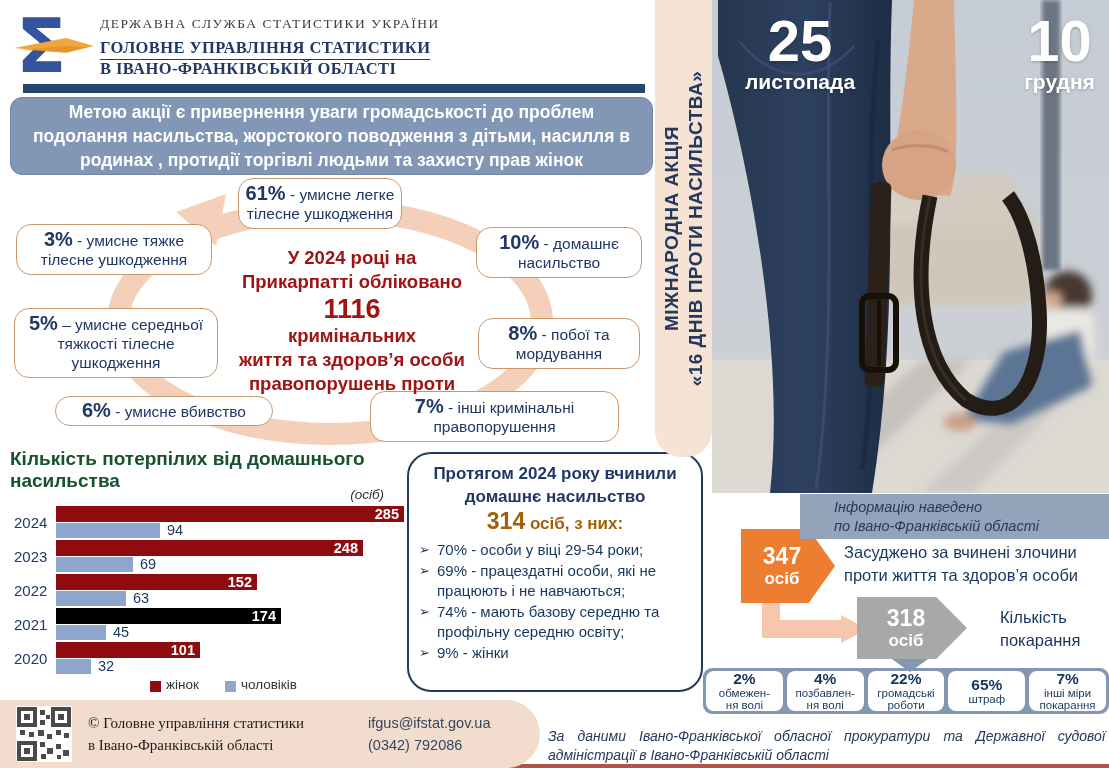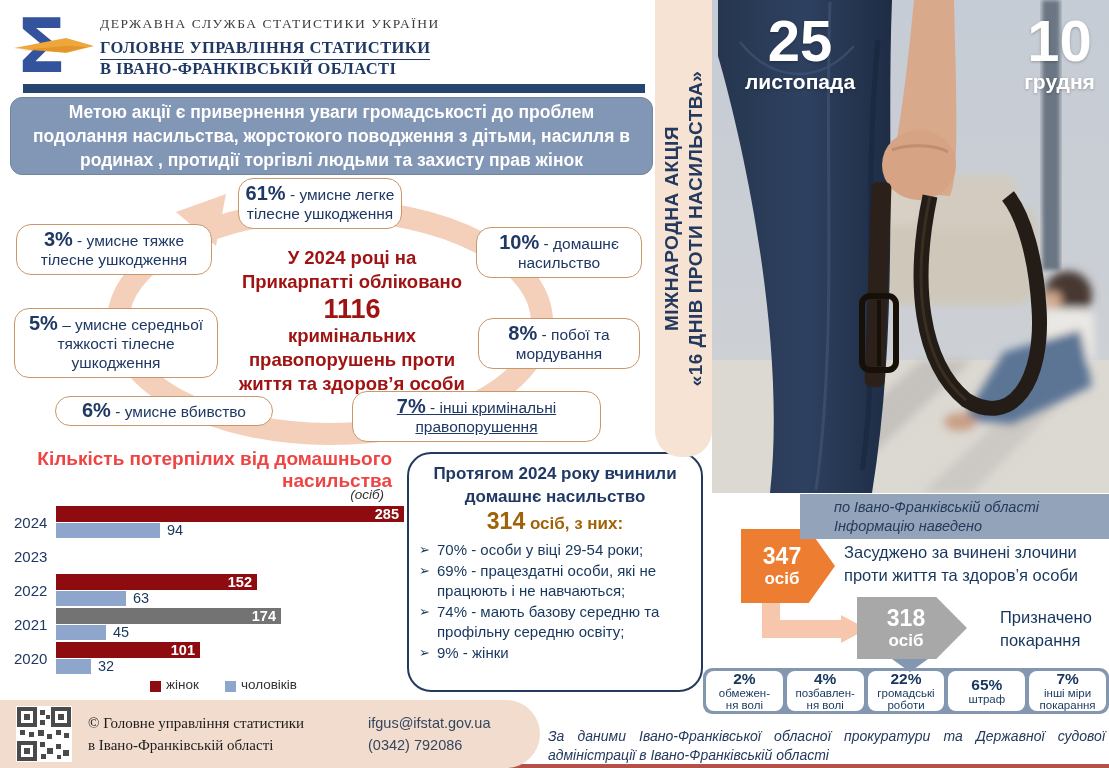--- a/index.html
+++ b/index.html
@@ -25,28 +25,28 @@
   .flow{left:0;top:172px;width:655px;height:276px;}
   .bubble{position:absolute;background:#fff;border:1.5px solid #c9976a;border-radius:15px;
           text-align:center;font-size:15.5px;line-height:19px;color:#1f3864;padding:5px 6px;}
   .bubble b{font-size:20px;font-weight:bold;}
   .b61{left:238px;top:6px;width:150px;}
   .b3{left:16px;top:52px;width:182px;}
   .b10{left:476px;top:55px;width:152px;}
   .b5{left:14px;top:136px;width:190px;}
   .b8{left:478px;top:146px;width:148px;}
   .b6{left:55px;top:224px;width:204px;padding:4px 6px;}
-  .b7{left:352px;top:219px;width:235px;text-decoration:underline;}
+  .b7{left:370px;top:219px;width:235px;}
   .fcenter{position:absolute;left:228px;top:74px;width:248px;text-align:center;
            color:#a01313;font-weight:bold;font-size:18.5px;line-height:24px;}
   .fcenter .big{font-size:27px;line-height:30px;}
 
   
-  .ctitle{left:10px;top:448px;width:382px;text-align:right;font-weight:bold;font-size:19px;
-          line-height:22px;color:#ef4444;}
+  .ctitle{left:10px;top:448px;width:382px;text-align:left;font-weight:bold;font-size:19px;
+          line-height:22px;color:#14532d;}
   .cunit{left:300px;top:487px;width:84px;text-align:right;font-style:italic;font-size:13.5px;color:#333;}
   .crows{left:14px;top:506px;width:400px;}
   .cgroup{display:flex;height:33px;margin-bottom:1px;}
   .cyear{width:42px;font-size:15px;color:#1f3864;line-height:33px;}
   .cbars{flex:1;}
   .cbar{height:16px;}
   .cred{margin-top:0;padding-left:32px;}
   .cline{display:flex;align-items:center;margin-top:1px;}
   .cblue{height:15px;}
   .cvin{float:right;color:#fff;font-weight:bold;font-size:14.5px;line-height:16px;margin-right:5px;}
@@ -142,59 +142,68 @@
     <div class="bubble b10"><b>10%</b><span> - домашнє насильство</span></div>
     <div class="bubble b5"><b>5%</b><span> – умисне середньої тяжкості тілесне ушкодження</span></div>
     <div class="bubble b8"><b>8%</b><span> - побої та мордування</span></div>
     <div class="bubble b6"><b>6%</b><span> - умисне вбивство</span></div>
     <div class="bubble b7"><b>7%</b><span> - інші кримінальні правопорушення</span></div>
     <div class="fcenter">
       <div>У 2024 році на</div>
       <div>Прикарпатті обліковано</div>
       <div class="big">1116</div>
       <div>кримінальних</div>
+      <div>життя та здоров’я особи</div>
       <div>правопорушень проти</div>
-      <div>життя та здоров’я особи</div>
     </div>
   </div>
 
   <div class="abs ctitle">Кількість потерпілих від домашнього насильства</div>
   <div class="abs cunit">(осіб)</div>
   <div class="abs crows" id="chart-rows">
       <div class="cgroup">
         <div class="cyear">2024</div>
         <div class="cbars">
           <div class="cbar cred" style="width:316px;background:#8e0c10">
             <span class="cvin">285</span>
           </div>
           <div class="cline">
             <div class="cbar cblue" style="width:104px;background:#8fa6cc"></div>
             <span class="cvout">94</span>
           </div>
         </div>
       </div>
       <div class="cgroup">
         <div class="cyear">2023</div>
+        <div class="cbars">
+          <div class="cbar cred" style="width:275px;background:#8e0c10">
+            <span class="cvin">248</span>
+          </div>
+          <div class="cline">
+            <div class="cbar cblue" style="width:77px;background:#8fa6cc"></div>
+            <span class="cvout">69</span>
+          </div>
+        </div>
       </div>
       <div class="cgroup">
         <div class="cyear">2022</div>
         <div class="cbars">
           <div class="cbar cred" style="width:169px;background:#8e0c10">
             <span class="cvin">152</span>
           </div>
           <div class="cline">
             <div class="cbar cblue" style="width:70px;background:#8fa6cc"></div>
             <span class="cvout">63</span>
           </div>
         </div>
       </div>
       <div class="cgroup">
         <div class="cyear">2021</div>
         <div class="cbars">
-          <div class="cbar cred" style="width:193px;background:#737373">
+          <div class="cbar cred" style="width:193px;background:#000000">
             <span class="cvin">174</span>
           </div>
           <div class="cline">
             <div class="cbar cblue" style="width:50px;background:#8fa6cc"></div>
             <span class="cvout">45</span>
           </div>
         </div>
       </div>
       <div class="cgroup">
         <div class="cyear">2020</div>
@@ -308,41 +317,41 @@
   <div class="abs dateblock" style="left:737px;top:12px;width:126px;">
     <div class="num">25</div>
     <div class="mon">листопада</div>
   </div>
   <div class="abs dateblock" style="left:1010px;top:12px;width:99px;">
     <div class="num">10</div>
     <div class="mon">грудня</div>
   </div>
 
   <div class="abs rnote">
+    <div>Інформацію наведено</div>
     <div>по Івано-Франківській області</div>
-    <div>Інформацію наведено</div>
   </div>
 
   <div class="abs pent conv">
     <div class="n">347</div>
     <div class="u">осіб</div>
   </div>
   <div class="abs conv-label">Засуджено за вчинені злочини проти життя та здоров’я особи</div>
 
   <svg class="abs" style="left:757px;top:597px;" width="116" height="58" viewBox="0 0 116 58">
     <path d="M14 0 L14 32 L86 32" fill="none" stroke="#f6c6ad" stroke-width="18"></path>
     <polygon points="84,18 84,46 110,32" fill="#f6c6ad"></polygon>
   </svg>
 
   <div class="abs pent sent">
     <div class="n">318</div>
     <div class="u">осіб</div>
   </div>
   <div class="abs sent-label">
-    <div>Призначено</div>
+    <div>Кількість</div>
     <div>покарання</div>
   </div>
 
   <div class="abs down-arrow-stem"></div>
   <div class="abs down-arrow-head"></div>
 
   <div class="abs pband">
     <div class="pbox">
         <div class="pc">2%</div>
         <div class="pl">обмежен-

